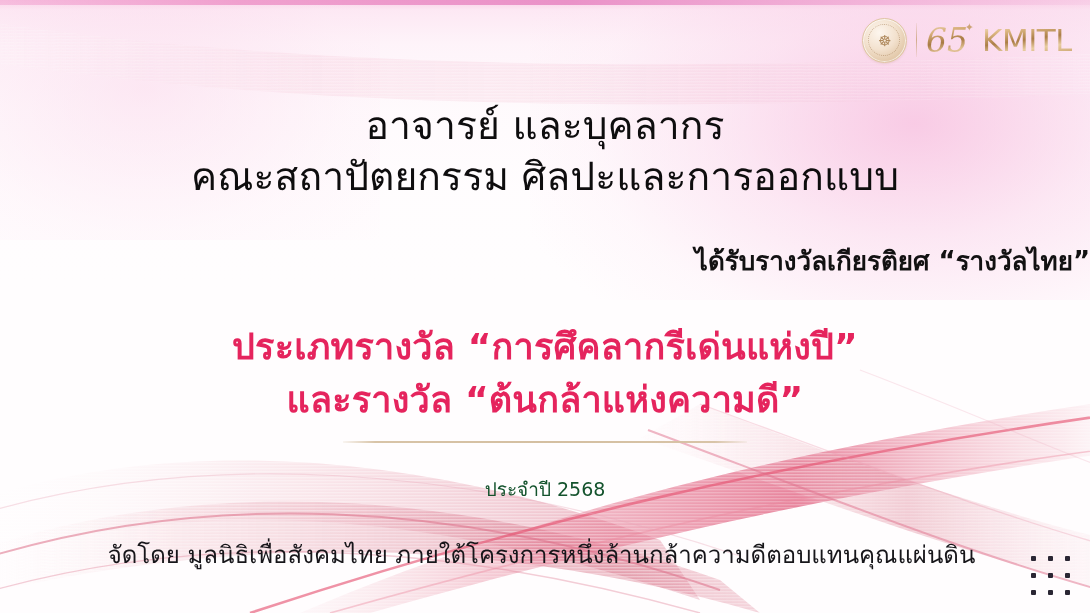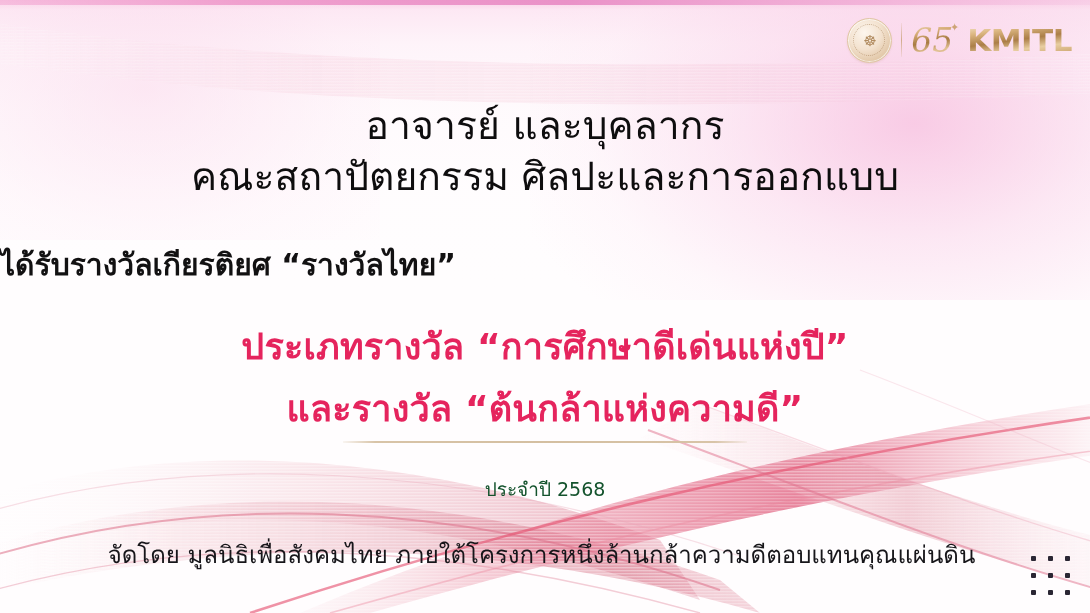--- a/index.html
+++ b/index.html
@@ -114,51 +114,51 @@
     position:relative; padding-right:5px;
     flex:0 0 auto;
   }
   .logo-65 .star {
     position:absolute; right:-1px; top:-2px;
     font-size:11px; -webkit-text-fill-color:#cda476; color:#cda476;
     font-style:normal;
   }
   .logo-name {
     font-family:"DejaVu Sans","Liberation Sans",sans-serif;
-    font-size:31px; font-weight:700; line-height:1;
+    font-size:31px; font-weight:400; line-height:1;
     letter-spacing:-0.5px;
     background:linear-gradient(172deg,#f5e6cd 0%,#dcb782 22%,#ab7e47 48%,#e8cda0 70%,#c49a63 100%);
     -webkit-background-clip:text; background-clip:text;
     -webkit-text-fill-color:transparent; color:#bd9156;
     flex:0 0 auto;
   }
 
   
   .hl-main {
     position:absolute; left:0; right:0; top:101px;
     text-align:center;
     font-size:39px; font-weight:400; line-height:1.30;
     color:#0e0d0e; letter-spacing:0.1px;
   }
   .hl-main .ln2 { display:block; }
 
   .hl-sub {
     position:absolute; left:0; right:0; top:245px;
-    text-align:left;
-    font-size:30px; font-weight:700; line-height:1.3;
+    text-align:right;
+    font-size:26px; font-weight:700; line-height:1.3;
     color:#121112;
   }
 
   .hl-award {
     position:absolute; left:0; right:0; top:320px;
     text-align:center;
     font-size:36px; font-weight:700; line-height:1.48;
     color:#e5245d; letter-spacing:0.2px;
   }
-  .hl-award .ln2 { display:block;margin-top:9px; }
+  .hl-award .ln2 { display:block; }
 
   .divider {
     position:absolute; top:441px; left:50%;
     transform:translateX(-50%);
     width:404px; height:2px;
     background:linear-gradient(90deg,
       rgba(216,196,168,0.15) 0%,
       rgba(214,193,163,0.95) 8%,
       rgba(212,191,161,1) 50%,
       rgba(214,193,163,0.95) 92%,
@@ -302,21 +302,21 @@
     </div>
 
     <div class="hl-main">
       <span>อาจารย์ และบุคลากร</span>
       <span class="ln2">คณะสถาปัตยกรรม ศิลปะและการออกแบบ</span>
     </div>
 
     <div class="hl-sub">ได้รับรางวัลเกียรติยศ “รางวัลไทย”</div>
 
     <div class="hl-award">
-      <span>ประเภทรางวัล “การศึกษาดีเด่นแห่งปี”</span>
+      <span>ประเภทรางวัล “การศึคลากรีเด่นแห่งปี”</span>
       <span class="ln2">และรางวัล “ต้นกล้าแห่งความดี”</span>
     </div>
 
     <div class="divider"></div>
 
     <div class="year">ประจำปี 2568</div>
 
     <div class="footer">จัดโดย มูลนิธิเพื่อสังคมไทย ภายใต้โครงการหนึ่งล้านกล้าความดีตอบแทนคุณแผ่นดิน</div>
 
     <div class="dot-grid">

